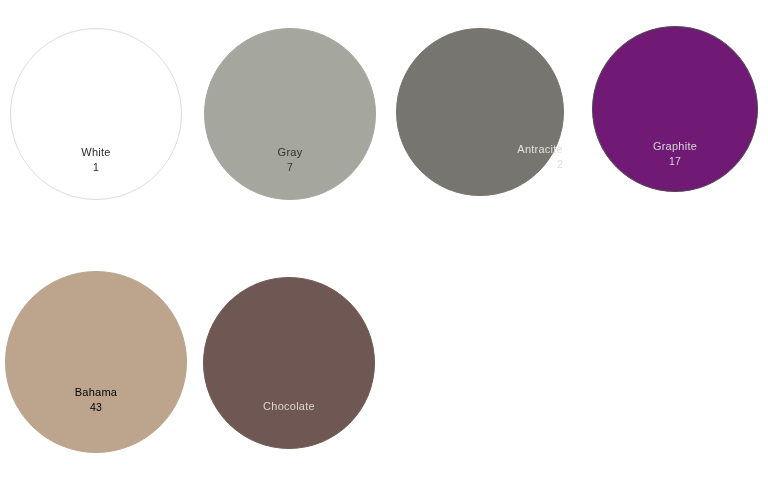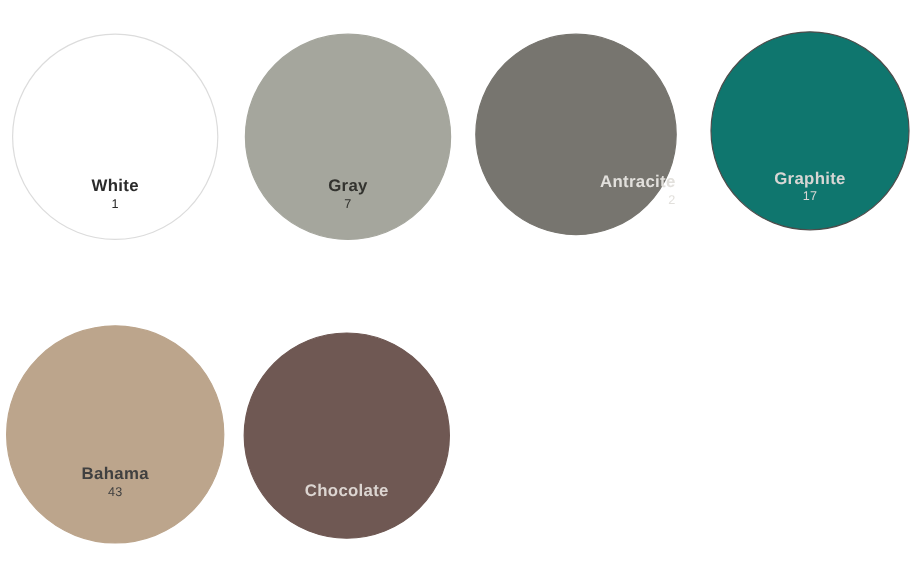--- a/index.html
+++ b/index.html
@@ -30,22 +30,22 @@
   .swatch-label-group {
     position: absolute;
     left: 0;
     width: 100%;
     text-align: center;
     line-height: 1.0;
     -webkit-font-smoothing: antialiased;
   }
   .swatch-name {
     display: block;
-    font-size: 14px;
-    font-weight: 700;
+    font-size: 11px;
+    font-weight: 400;
     letter-spacing: 0.25px;
     white-space: nowrap;
   }
   .swatch-code {
     display: block;
     font-size: 10.5px;
     font-weight: 400;
     letter-spacing: 0.2px;
     margin-top: 4px;
     white-space: nowrap;
@@ -66,28 +66,28 @@
         <span class="swatch-name">Gray</span>
         <span class="swatch-code">7</span>
       </div>
     </div>
     <div class="swatch" style="left: 396px; top: 28px; width: 168px; height: 168px; background: rgb(119, 117, 111); border: 1px solid rgb(119, 117, 111);">
       <div class="swatch-label-group" style="top: 115px; color: rgb(226, 224, 220); text-align: right;">
         <span class="swatch-name">Antracite</span>
         <span class="swatch-code">2</span>
       </div>
     </div>
-    <div class="swatch" style="left: 592px; top: 26px; width: 166px; height: 166px; background: #0f766e; border: 1px solid rgb(77, 76, 75);">
+    <div class="swatch" style="left: 592px; top: 26px; width: 166px; height: 166px; background: #701a75; border: 1px solid rgb(77, 76, 75);">
       <div class="swatch-label-group" style="top: 114px; color: rgb(216, 214, 212);">
         <span class="swatch-name">Graphite</span>
         <span class="swatch-code">17</span>
       </div>
     </div>
     <div class="swatch" style="left: 5px; top: 271px; width: 182px; height: 182px; background: rgb(188, 165, 140); border: 1px solid rgb(188, 165, 140);">
-      <div class="swatch-label-group" style="top: 115px; color: #404040;">
+      <div class="swatch-label-group" style="top: 115px; color: #000000;">
         <span class="swatch-name">Bahama</span>
         <span class="swatch-code">43</span>
       </div>
     </div>
     <div class="swatch" style="left: 203px; top: 277px; width: 172px; height: 172px; background: rgb(111, 88, 83); border: 1px solid rgb(111, 88, 83);">
       <div class="swatch-label-group" style="top: 123px; color: rgb(220, 213, 209);">
         <span class="swatch-name">Chocolate</span>
       </div>
     </div>
   </div>

